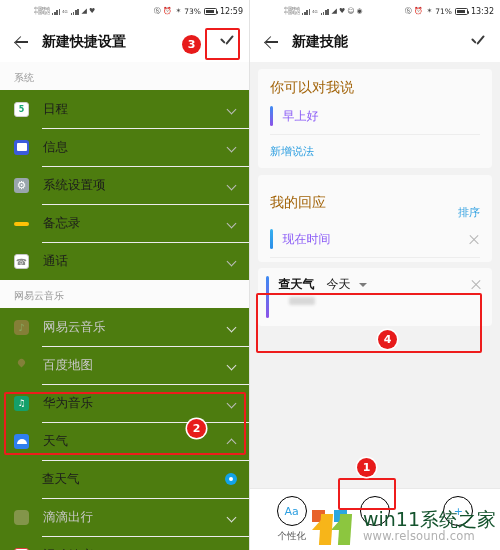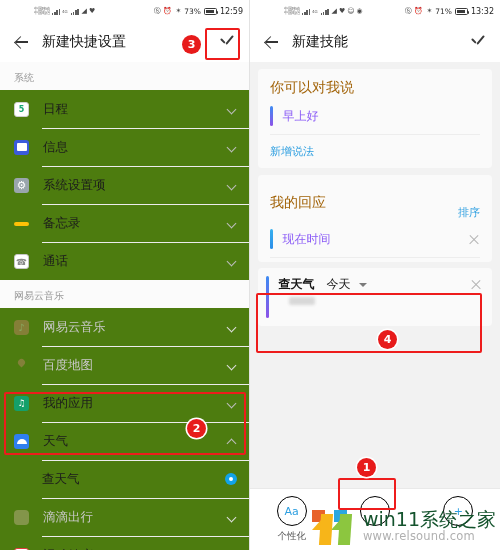--- a/index.html
+++ b/index.html
@@ -52,21 +52,21 @@
   }
   .back { width: 18px; height: 18px; position: relative; cursor: pointer; flex: 0 0 auto; }
   .back::before {
     content:""; position:absolute; left: 4px; top: 5px;
     width: 8px; height: 8px; border-left: 1.4px solid #333; border-bottom: 1.4px solid #333;
     transform: rotate(45deg);
   }
   .back::after {
     content:""; position:absolute; left: 4px; top: 8.3px; width: 12px; height: 1.4px; background:#333;
   }
-  .appbar-title { font-size: 14px; font-weight: normal; color: #131313; margin-left: 12px; }
+  .appbar-title { font-size: 14px; font-weight: bold; color: #131313; margin-left: 12px; }
   .check {
     margin-left: auto; width: 20px; height: 20px; position: relative; cursor: pointer;
   }
   .check::before {
     content:""; position:absolute; left: 3px; top: 8px; width: 6px; height: 1.6px;
     background:#3b3b3b; transform: rotate(45deg); border-radius: 1px;
   }
   .check::after {
     content:""; position:absolute; left: 6.5px; top: 6.5px; width: 11px; height: 1.6px;
     background:#3b3b3b; transform: rotate(-50deg); border-radius: 1px;
@@ -294,21 +294,21 @@
       <span class="row-label">网易云音乐</span>
       <span class="chev"></span>
     </div>
     <div class="row dim">
       <span class="row-ico ic-baidu"></span>
       <span class="row-label">百度地图</span>
       <span class="chev"></span>
     </div>
     <div class="row">
       <span class="row-ico ic-hwmusic"></span>
-      <span class="row-label">我的应用</span>
+      <span class="row-label">华为音乐</span>
       <span class="chev"></span>
     </div>
     <div class="row">
       <span class="row-ico ic-weather"></span>
       <span class="row-label">天气</span>
       <span class="chev up"></span>
     </div>
     <div class="row sub">
       <span class="row-label">查天气</span>
       <span class="radio">

